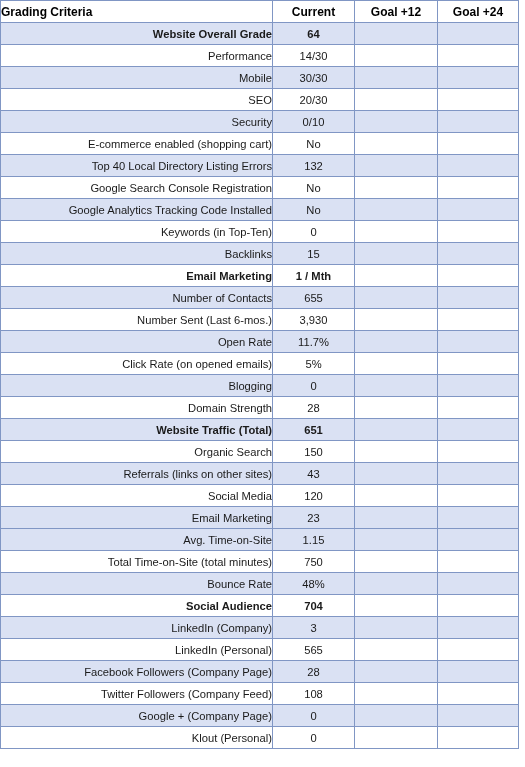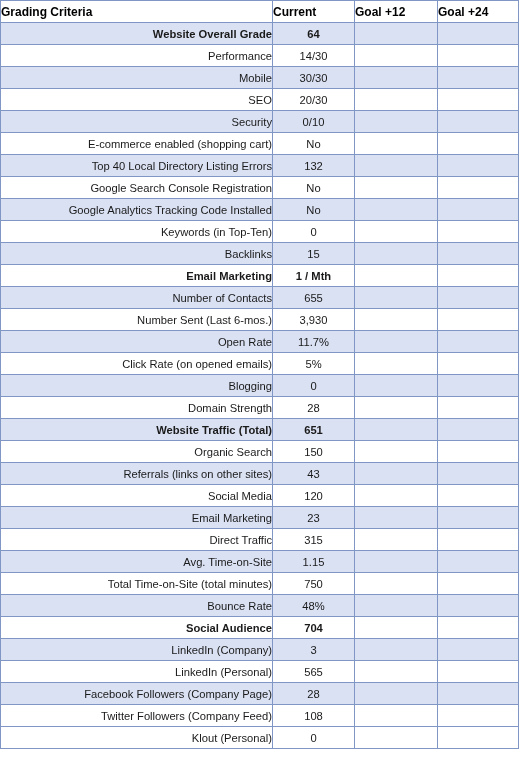--- a/index.html
+++ b/index.html
@@ -40,21 +40,21 @@
   thead th {
     background: #ffffff;
     font-weight: bold;
     font-size: 12px;
     color: #000000;
     border-bottom: 2px solid #1f3050;
     border-top: 1px solid #8096c4;
     height: 23px;
   }
   thead th.h-criteria { text-align: left;  padding-left: 7px; }
-  thead th.h-num      { text-align: left; }
+  thead th.h-num      { text-align: center; }
 
   
   tbody tr.band-blue  td { background: #dae1f3; }
   tbody tr.band-white td { background: #ffffff; }
 
   td.criteria {
     text-align: right;
     padding-left: 7px;
   }
   td.criteria.indent {
@@ -216,26 +216,20 @@
         <td class="value">120</td>
         <td class="value goal"></td>
         <td class="value goal"></td>
       </tr>
       <tr class="band-blue">
         <td class="criteria indent">Email Marketing</td>
         <td class="value">23</td>
         <td class="value goal"></td>
         <td class="value goal"></td>
       </tr>
-      <tr class="band-white">
-        <td class="criteria indent">Direct Traffic</td>
-        <td class="value">315</td>
-        <td class="value goal"></td>
-        <td class="value goal"></td>
-      </tr>
       <tr class="band-blue">
         <td class="criteria">Avg. Time-on-Site</td>
         <td class="value">1.15</td>
         <td class="value goal"></td>
         <td class="value goal"></td>
       </tr>
       <tr class="band-white">
         <td class="criteria">Total Time-on-Site (total minutes)</td>
         <td class="value">750</td>
         <td class="value goal"></td>
@@ -270,20 +264,26 @@
         <td class="value">28</td>
         <td class="value goal"></td>
         <td class="value goal"></td>
       </tr>
       <tr class="band-white">
         <td class="criteria indent">Twitter Followers (Company Feed)</td>
         <td class="value">108</td>
         <td class="value goal"></td>
         <td class="value goal"></td>
       </tr>
+      <tr class="band-blue">
+        <td class="criteria indent">Google + (Company Page)</td>
+        <td class="value">0</td>
+        <td class="value goal"></td>
+        <td class="value goal"></td>
+      </tr>
       <tr class="band-white">
         <td class="criteria">Klout (Personal)</td>
         <td class="value">0</td>
         <td class="value goal"></td>
         <td class="value goal"></td>
       </tr>
     </tbody>
 </table>
 
 </body></html>

